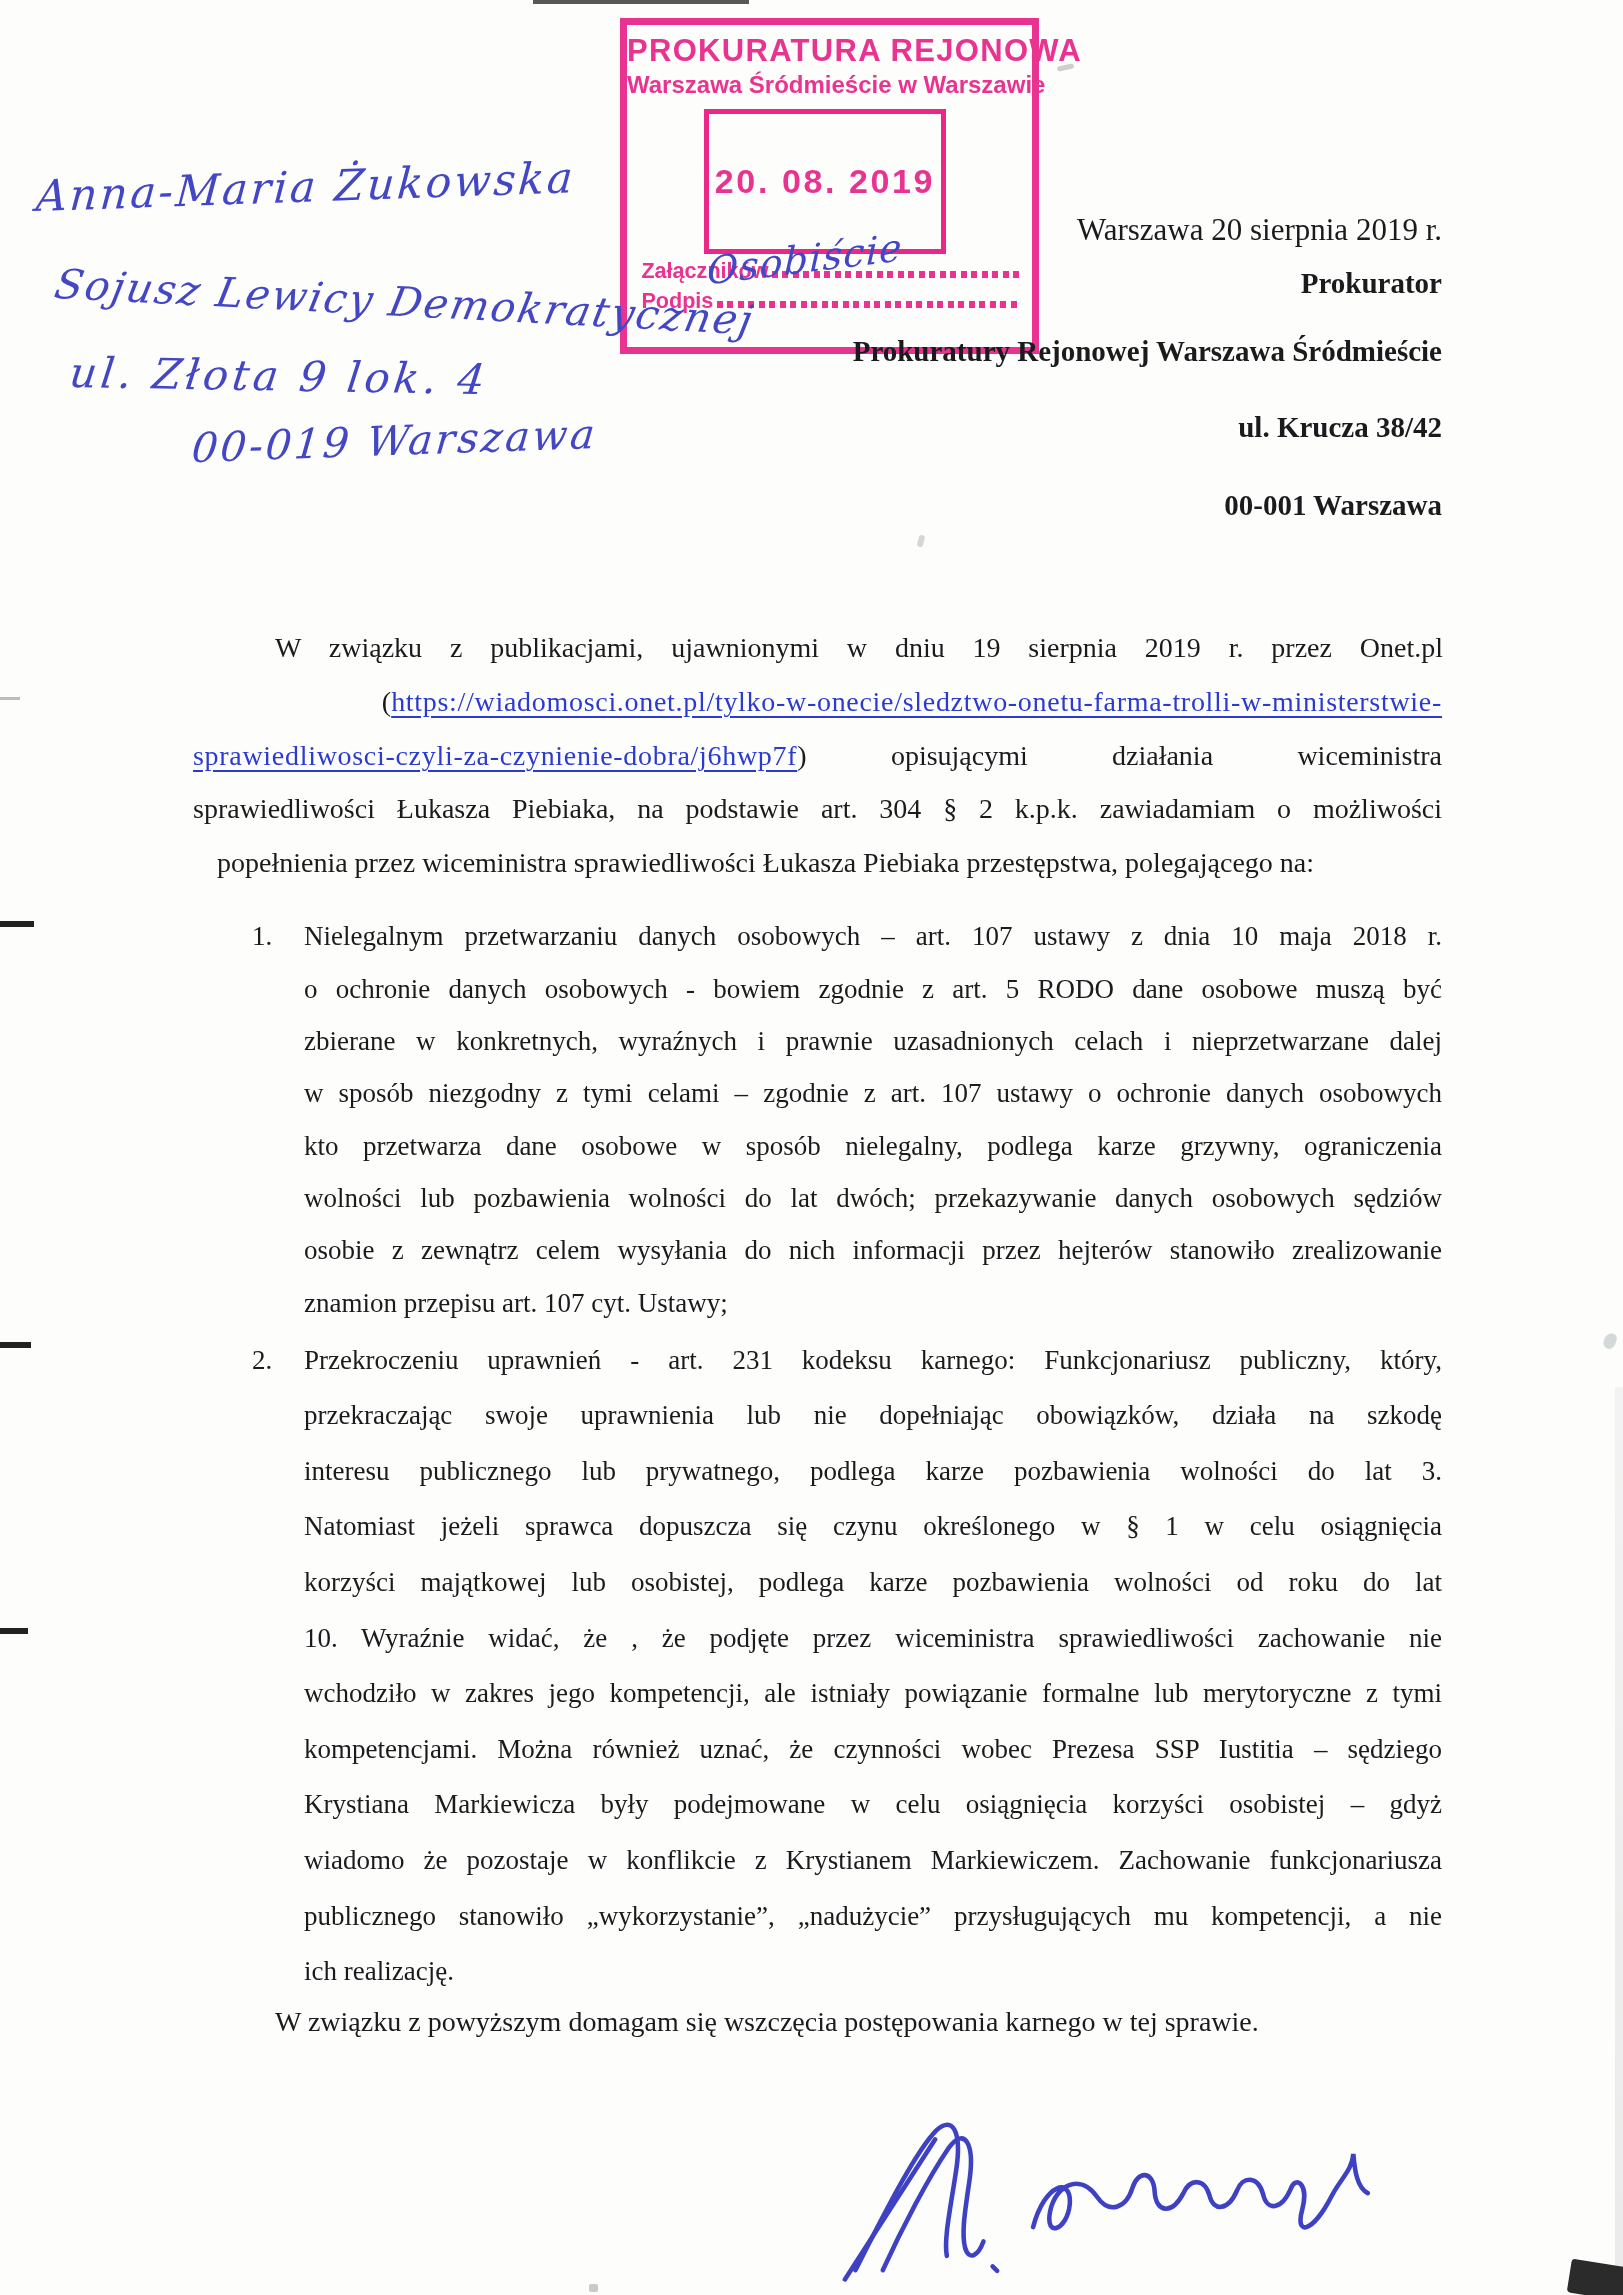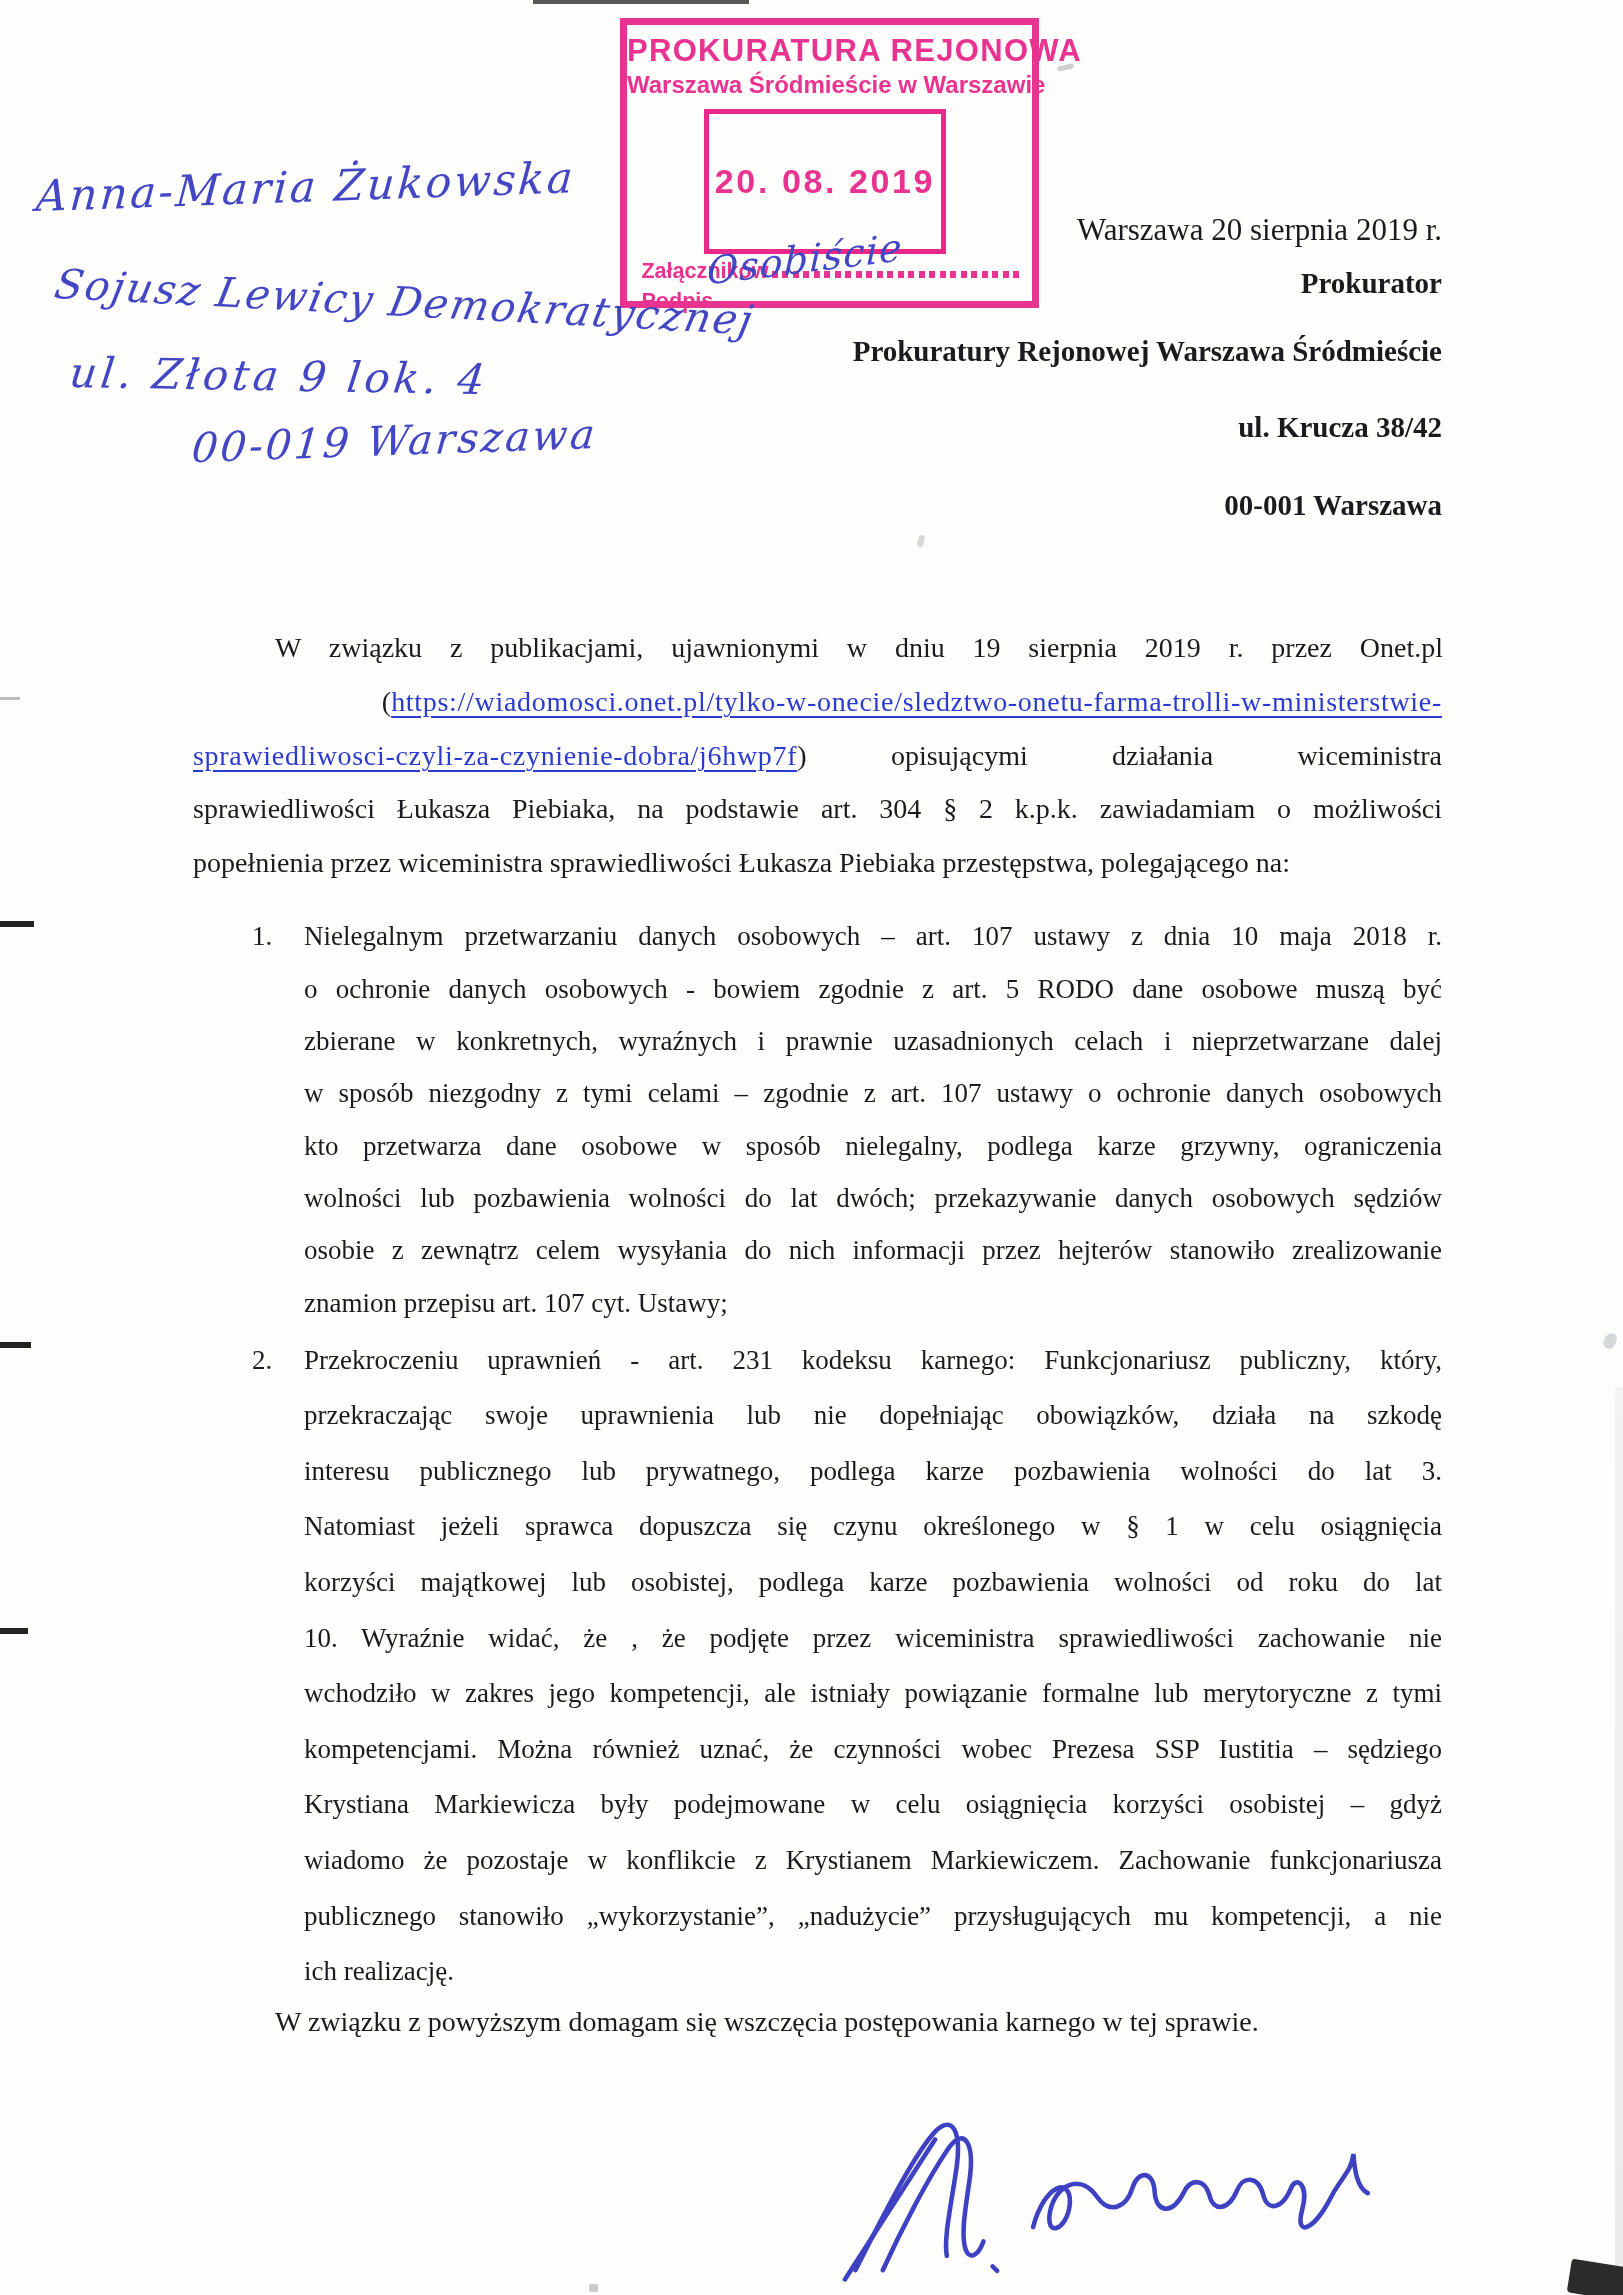--- a/index.html
+++ b/index.html
@@ -5,21 +5,21 @@
   html,body{margin:0;padding:0;background:#888;}
   .page{
     position:relative;
     width:1623px;height:2295px;
     background:#fdfdfc;
     overflow:hidden;
     font-family:"Liberation Serif", serif;
     color:#1b1b1d;
   }
   
-  .stamp{position:absolute;left:620px;top:18.3px;width:419px;height:290px;
+  .stamp{position:absolute;left:620px;top:18.3px;width:419px;height:336px;
          border:7.2px solid #e93390;box-sizing:border-box;color:#e93390;
          font-family:"Liberation Sans", sans-serif;}
   .stamp-title{position:absolute;left:0;top:7.9px;width:100%;text-align:center;
          font-size:31px;font-weight:bold;letter-spacing:1.3px;white-space:nowrap;}
   .stamp-sub{position:absolute;left:0;top:46px;width:100%;text-align:center;
          font-size:24px;font-weight:bold;white-space:nowrap;}
   .stamp-datebox{position:absolute;left:77px;top:84px;width:242px;height:145px;
          border:5.9px solid #e9288a;box-sizing:border-box;
          display:flex;align-items:center;justify-content:center;}
   .stamp-date{font-size:34px;font-weight:bold;letter-spacing:2.6px;white-space:nowrap;}
@@ -106,21 +106,21 @@
 
   <div class="bl p1i jl" style="top:621px;">W związku z publikacjami, ujawnionymi w dniu 19 sierpnia 2019 r. przez Onet.pl</div>
   <div class="bl p1 urlline" style="top:675px;"><span>(</span><span class="link">https://wiadomosci.onet.pl/tylko-w-onecie/sledztwo-onetu-farma-trolli-w-ministerstwie-</span></div>
   <div class="bl p1 flexline" style="top:729px;gap:28px;">
     <span style="white-space:nowrap;"><span class="link">sprawiedliwosci-czyli-za-czynienie-dobra/j6hwp7f</span><span>)</span></span>
     <span>opisującymi</span>
     <span>działania</span>
     <span>wiceministra</span>
   </div>
   <div class="bl p1 jl" style="top:782px;">sprawiedliwości Łukasza Piebiaka, na podstawie art. 304 § 2 k.p.k. zawiadamiam o możliwości</div>
-  <div class="bl p1" style="top:836px;">popełnienia przez wiceministra sprawiedliwości Łukasza Piebiaka przestępstwa, polegającego na:</div>
+  <div class="bl p1" style="top:836px;margin-left:24px;">popełnienia przez wiceministra sprawiedliwości Łukasza Piebiaka przestępstwa, polegającego na:</div>
 
   <div class="num" style="top:909px;">1.</div>
   <div class="bl li jl" style="top:909px;">Nielegalnym przetwarzaniu danych osobowych – art. 107 ustawy z dnia 10 maja 2018 r.</div>
   <div class="bl li jl" style="top:962px;">o ochronie danych osobowych - bowiem zgodnie z art. 5 RODO dane osobowe muszą być</div>
   <div class="bl li jl" style="top:1014px;">zbierane w konkretnych, wyraźnych i prawnie uzasadnionych celach i nieprzetwarzane dalej</div>
   <div class="bl li jl" style="top:1066px;">w sposób niezgodny z tymi celami – zgodnie z art. 107 ustawy o ochronie danych osobowych</div>
   <div class="bl li jl" style="top:1119px;">kto przetwarza dane osobowe w sposób nielegalny, podlega karze grzywny, ograniczenia</div>
   <div class="bl li jl" style="top:1171px;">wolności lub pozbawienia wolności do lat dwóch; przekazywanie danych osobowych sędziów</div>
   <div class="bl li jl" style="top:1223px;">osobie z zewnątrz celem wysyłania do nich informacji przez hejterów stanowiło zrealizowanie</div>
   <div class="bl li" style="top:1276px;">znamion przepisu art. 107 cyt. Ustawy;</div>

